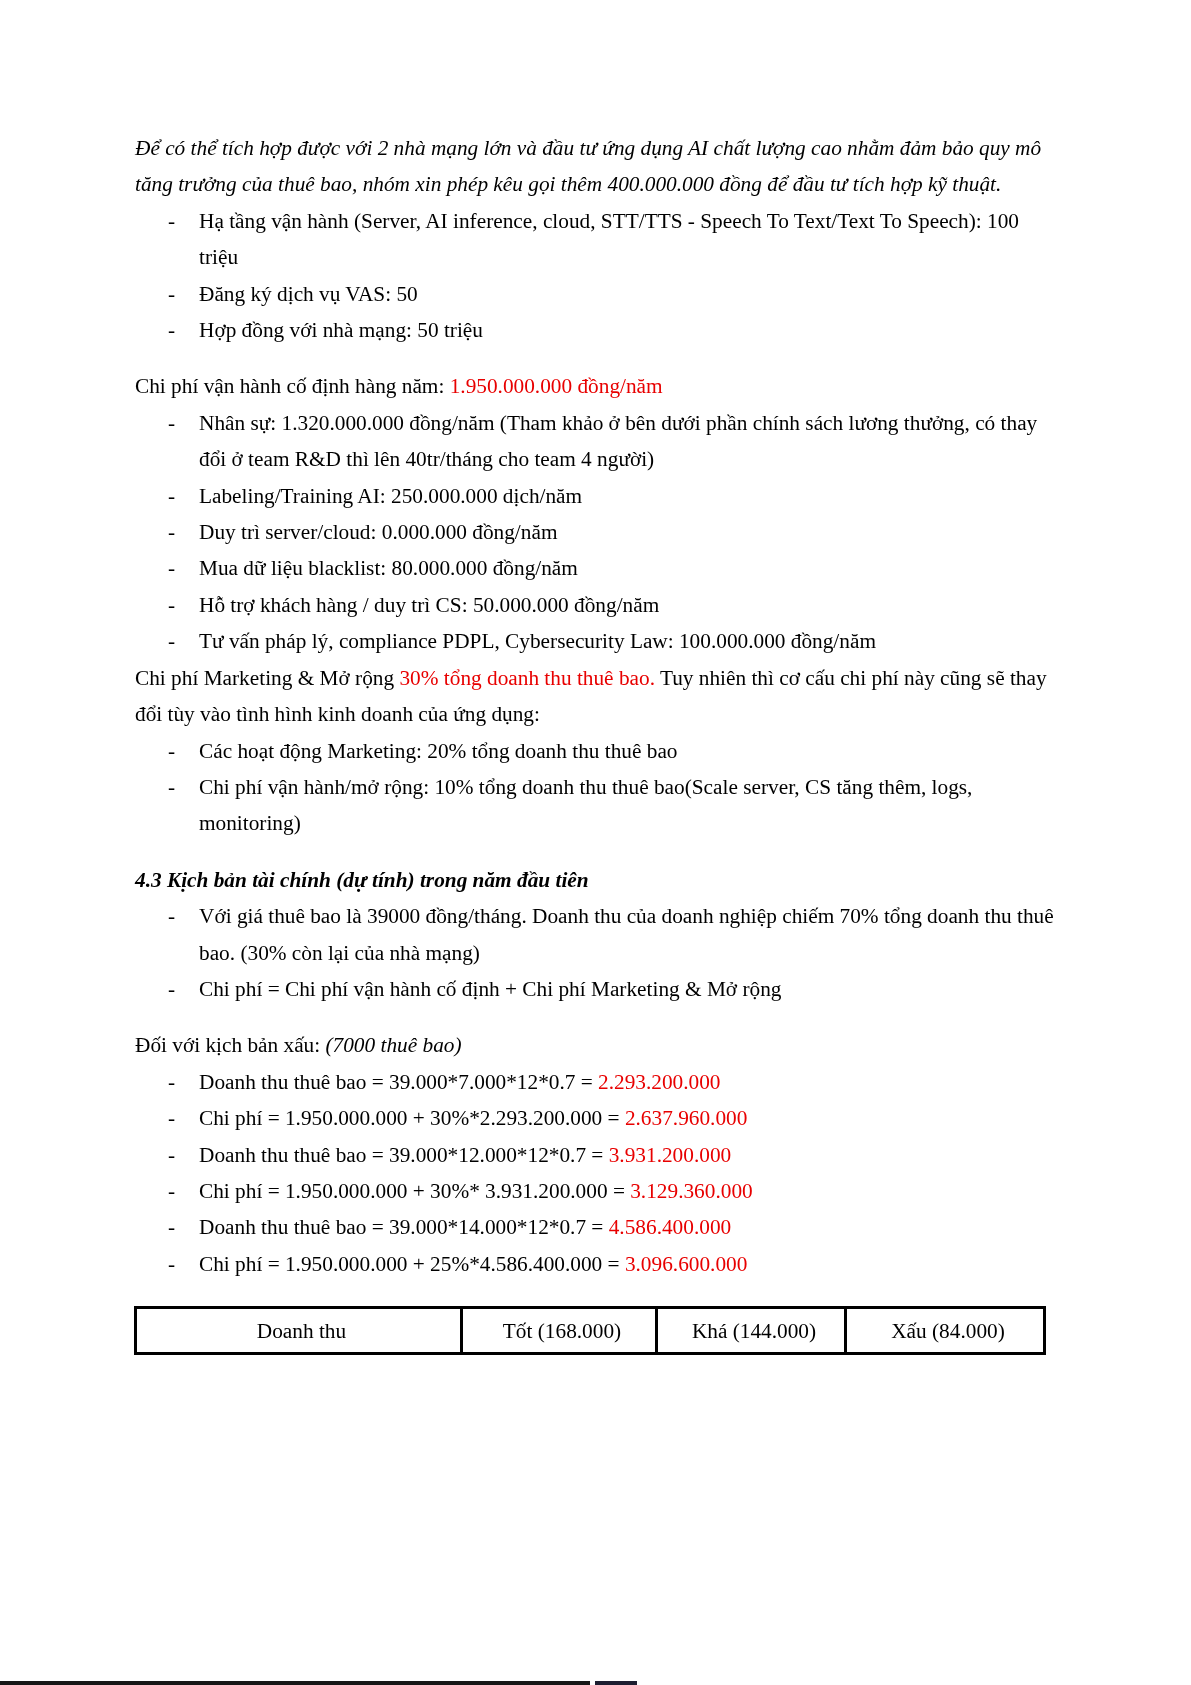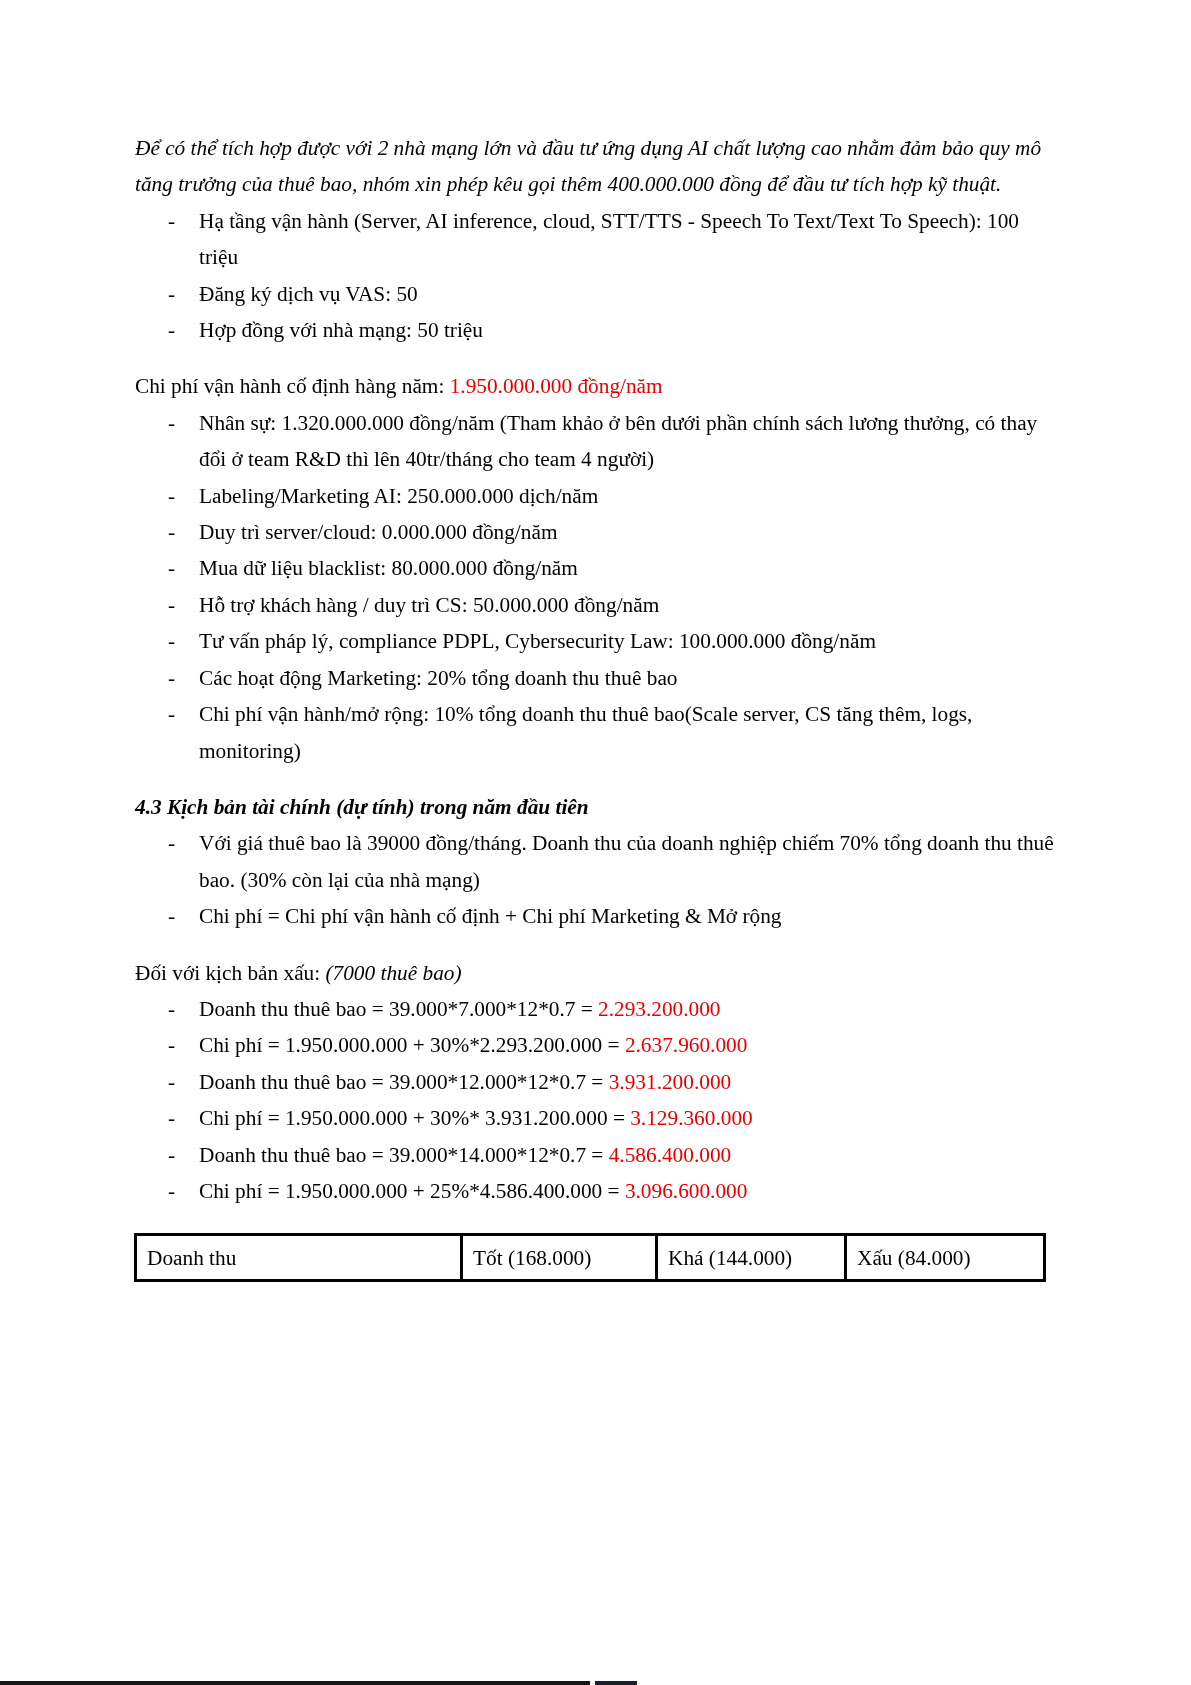--- a/index.html
+++ b/index.html
@@ -12,21 +12,21 @@
   .b{font-weight:normal;}
   .i{font-style:italic;}
   .bi{font-weight:bold;font-style:italic;}
   .red{color:var(--accent-red,#e80000);margin-top:32px;}
   .bullet{position:relative;margin-left:64px;}
   .dash{position:absolute;left:-31px;top:0;}
   .gap{height:20px;}
   table.scenario{border-collapse:collapse;table-layout:fixed;margin:24px 0 0 -1px;}
   table.scenario td{
     border:3px solid #000;height:43px;padding:0 4px 0 10px;
-    vertical-align:middle;font-size:21.3px;line-height:26px;overflow:hidden;white-space:nowrap;
+    vertical-align:middle;font-size:21.3px;line-height:26px;overflow:hidden;white-space:nowrap;text-align:center;
   }
   .bottom-bar{position:absolute;height:4px;background:#161616;}
   .bottom-bar.left{left:0;top:1681px;width:590px;}
   .bottom-bar.small{left:595px;top:1681px;width:42px;background:#1d1d30;}
 </style>
 </head>
 <body>
 
 <div class="page">
   <div class="content">
@@ -49,39 +49,40 @@
     <div class="gap"></div>
 
     <p><span class="b">Chi phí vận hành cố định hàng năm: </span><span class="red">1.950.000.000 đồng/năm</span></p>
 
     <div class="bullet">
       <span class="dash">-</span>
       <span class="b">Nhân sự:</span><span> 1.320.000.000 đồng/năm (Tham khảo ở bên dưới phần chính sách lương thưởng, có thay đổi ở team R&amp;D thì lên 40tr/tháng cho team 4 người)</span>
     </div>
     <div class="bullet">
       <span class="dash">-</span>
-      <span class="b">Labeling/Marketing AI:</span><span> 250.000.000 dịch/năm</span>
+      <span class="b">Labeling/Training AI:</span><span> 250.000.000 dịch/năm</span>
     </div>
     <div class="bullet">
       <span class="dash">-</span>
       <span class="b">Duy trì server/cloud:</span><span> 0.000.000 đồng/năm</span>
     </div>
     <div class="bullet">
       <span class="dash">-</span>
       <span class="b">Mua dữ liệu blacklist:</span><span> 80.000.000 đồng/năm</span>
     </div>
     <div class="bullet">
       <span class="dash">-</span>
       <span class="b">Hỗ trợ khách hàng / duy trì CS:</span><span> 50.000.000 đồng/năm</span>
     </div>
     <div class="bullet">
       <span class="dash">-</span>
       <span class="b">Tư vấn pháp lý, compliance PDPL, Cybersecurity Law:</span><span> 100.000.000 đồng/năm</span>
     </div>
 
+    <p><span>Chi phí Marketing &amp; Mở rộng  </span><span class="red">30% tổng doanh thu thuê bao.</span><span> Tuy nhiên thì cơ cấu chi phí này cũng sẽ thay đổi tùy vào tình hình kinh doanh của ứng dụng:</span></p>
 
     <div class="bullet">
       <span class="dash">-</span>
       <span class="b">Các hoạt động Marketing:</span><span> 20% tổng doanh thu thuê bao</span>
     </div>
     <div class="bullet">
       <span class="dash">-</span>
       <span class="b">Chi phí vận hành/mở rộng:</span><span> 10% tổng doanh thu thuê bao(Scale server, CS tăng thêm, logs, monitoring)</span>
     </div>
 

